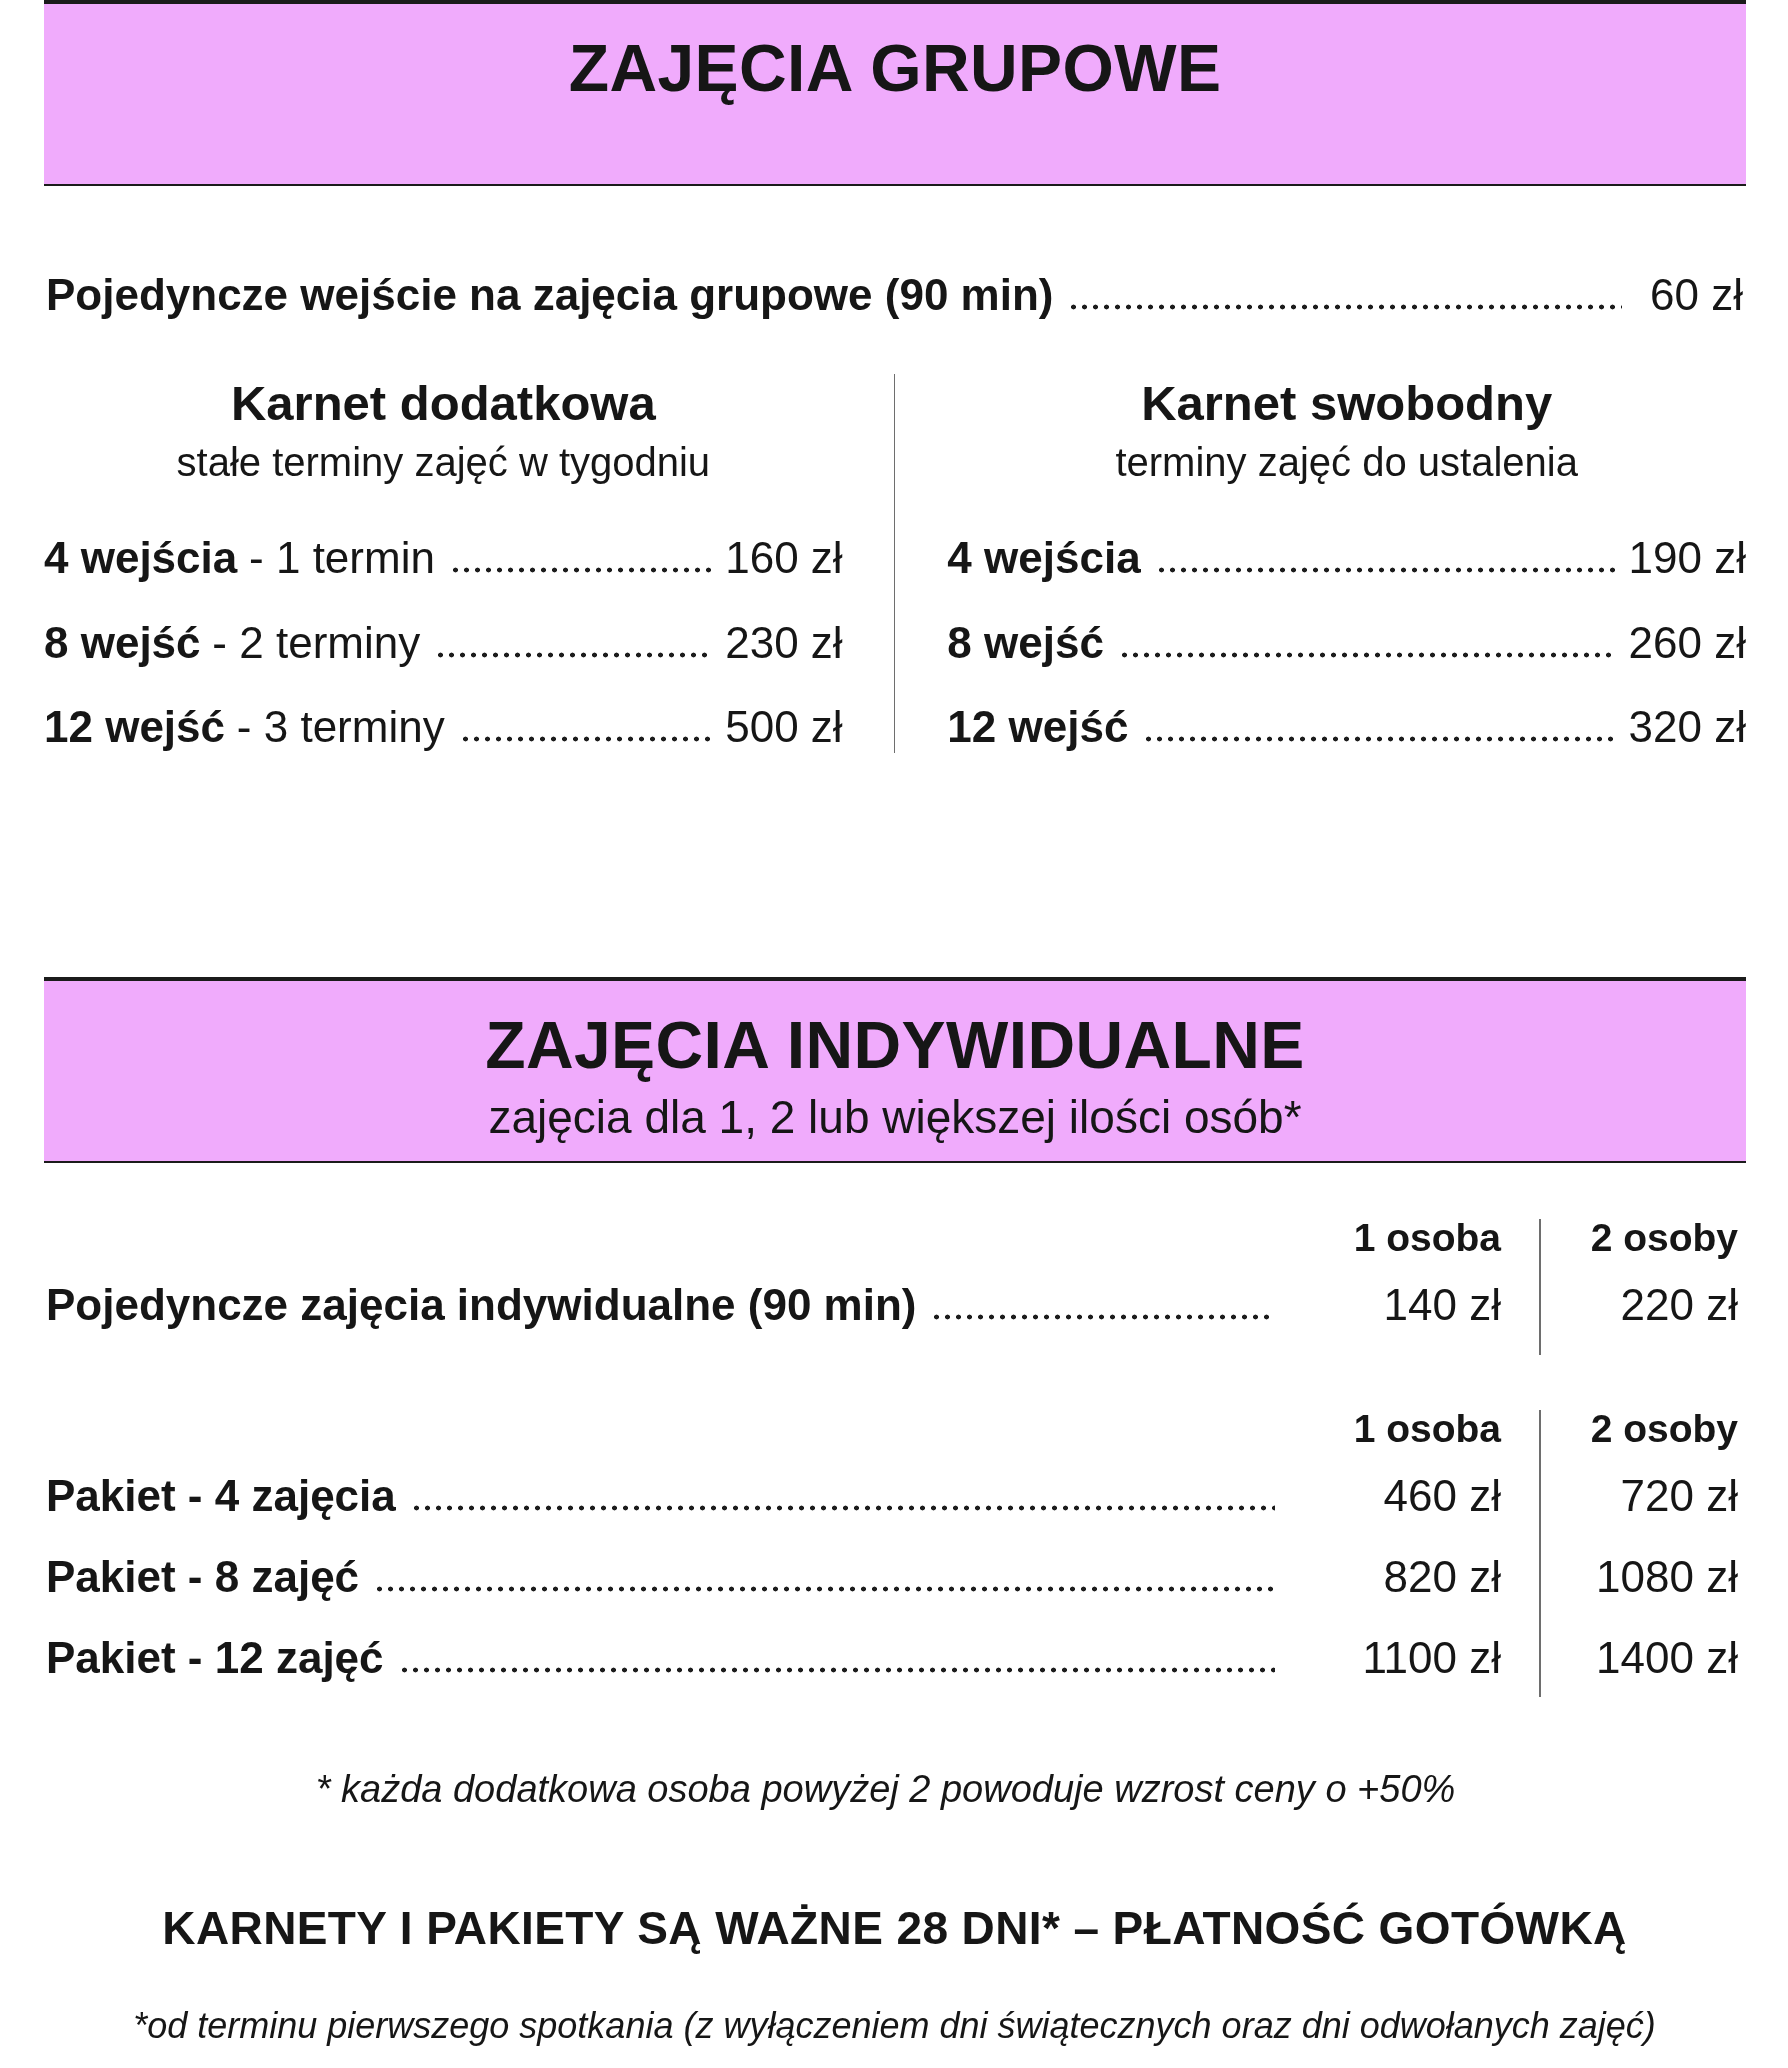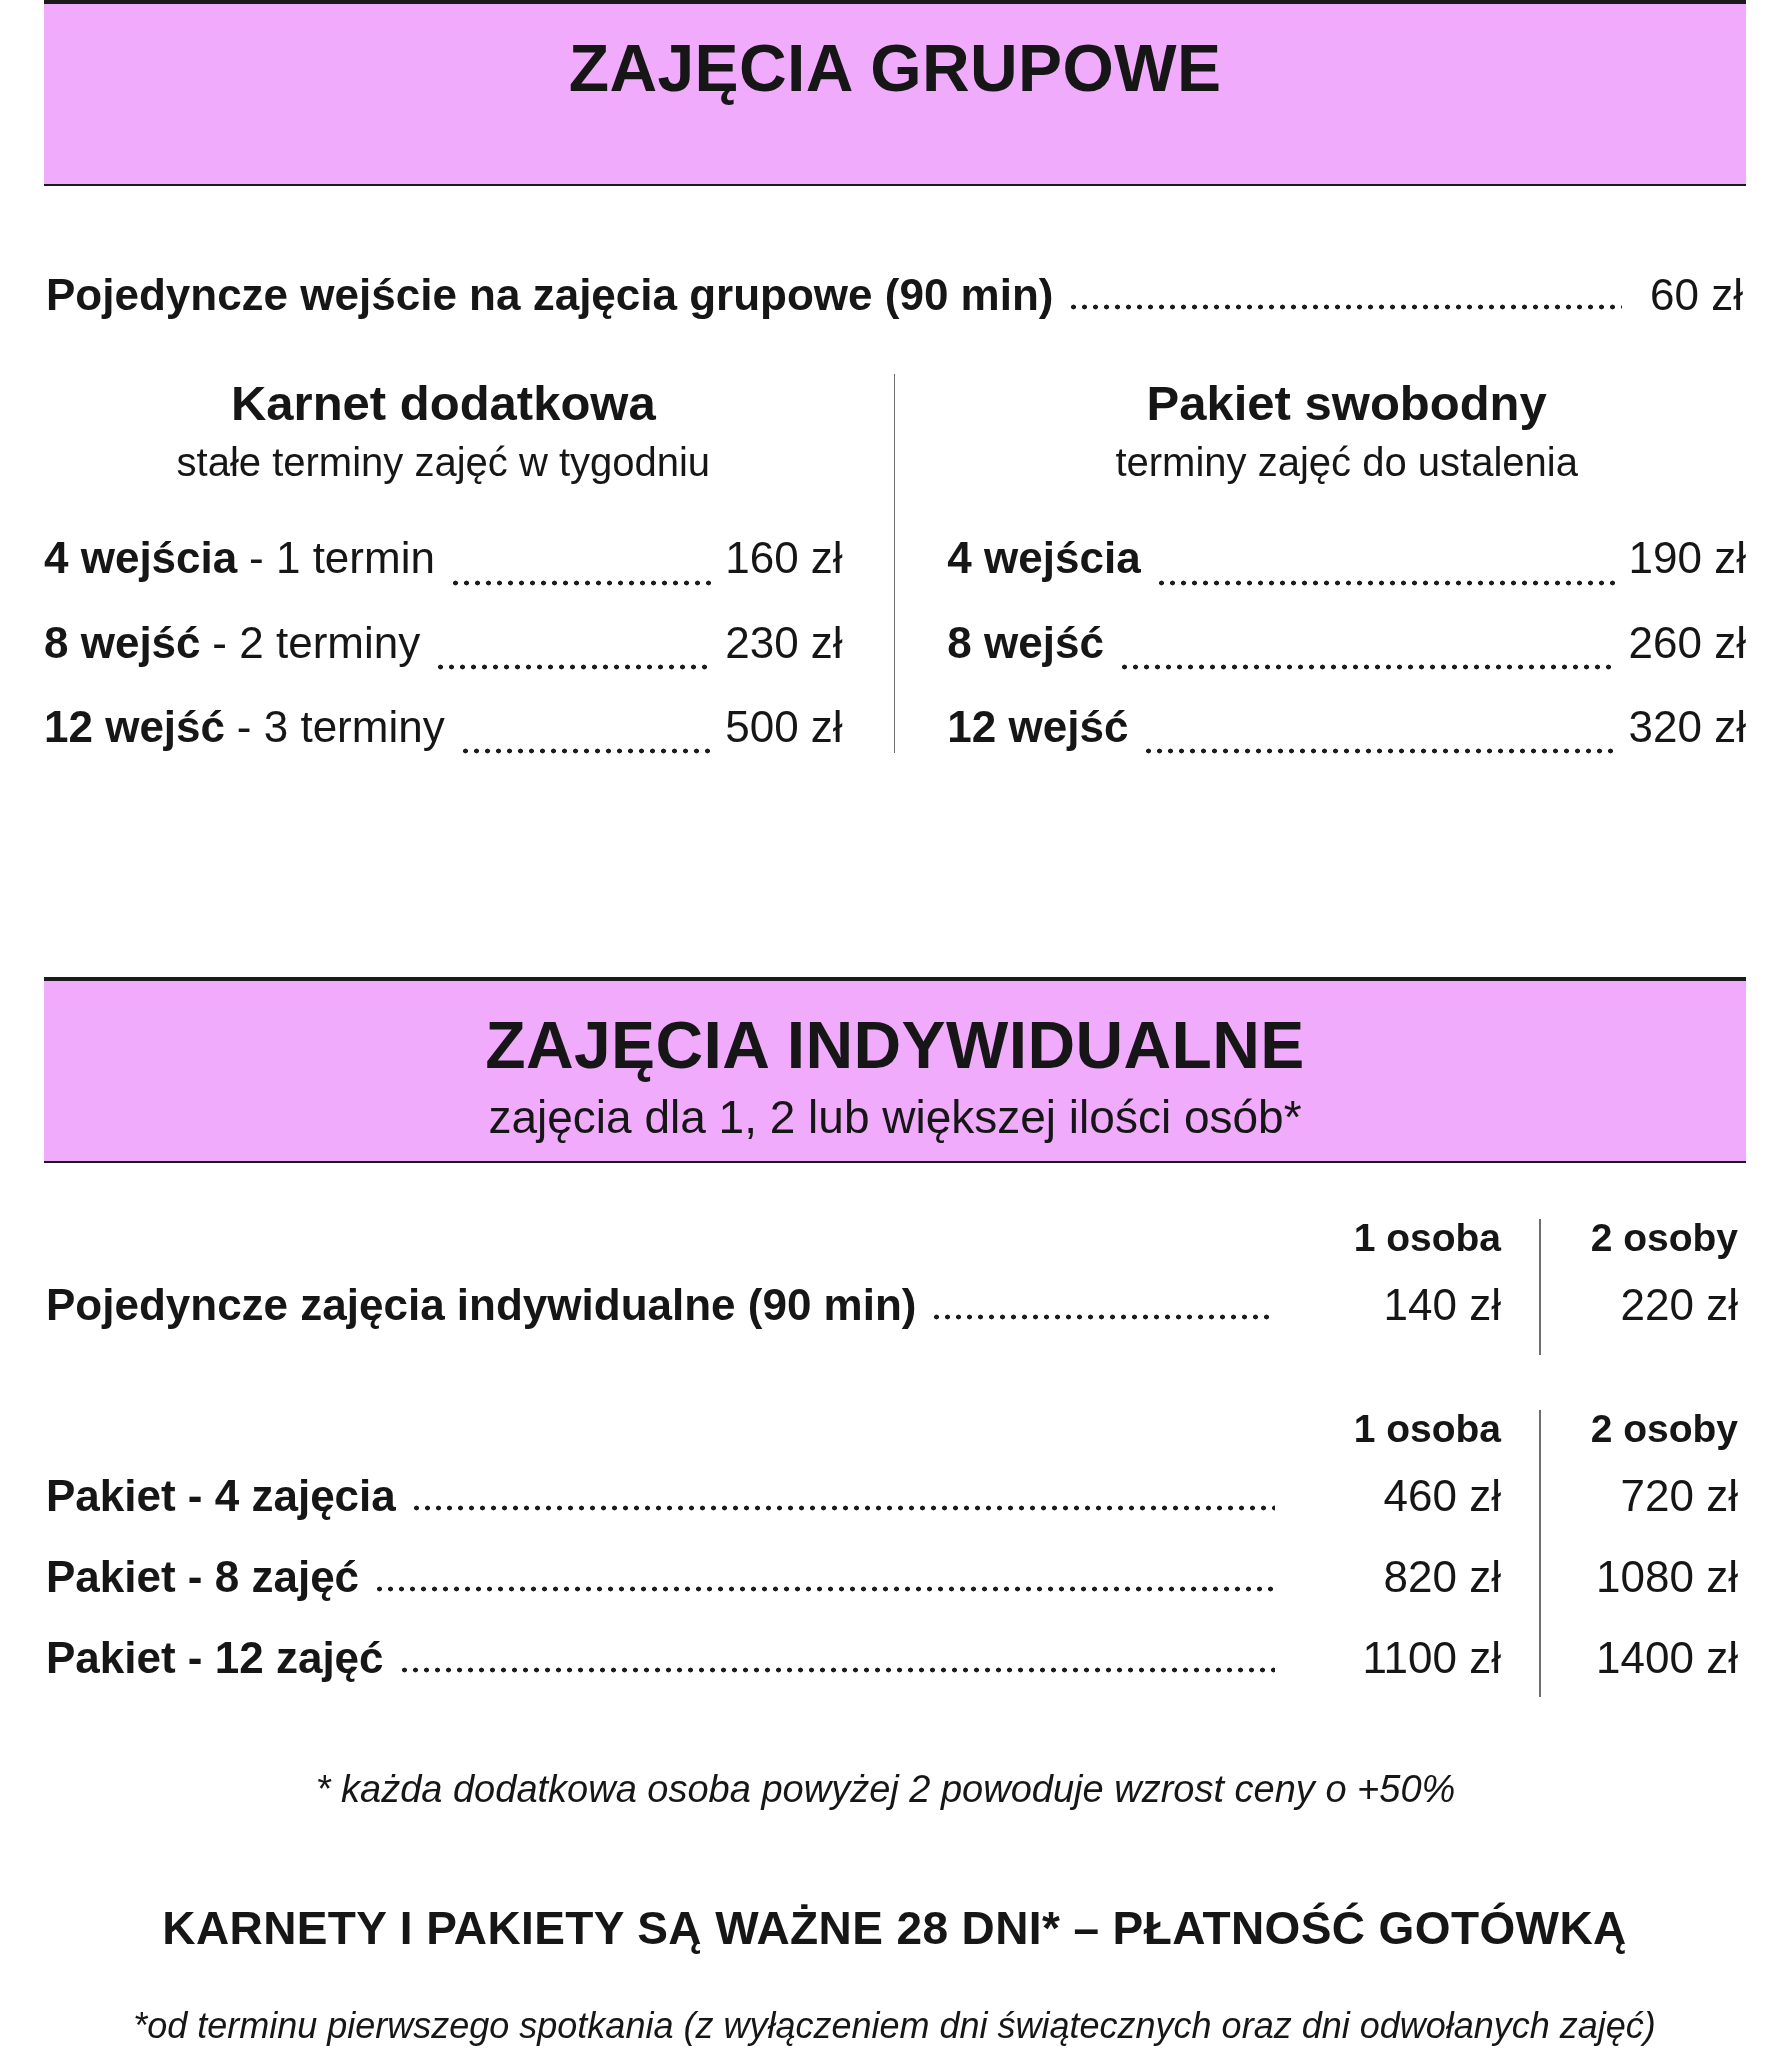--- a/index.html
+++ b/index.html
@@ -80,21 +80,21 @@
     font-weight:700;
     line-height:1.2;
   }
   .col-subtitle{
     text-align:center;
     font-size:40px;
     font-weight:400;
     line-height:1.3;
     padding-top:3.4px;
   }
-  .col .row{margin-top:23.6px;align-items:flex-end;}
+  .col .row{margin-top:23.6px;}
   .col .row.first{margin-top:40px;}
   
   .tbl{
     position:absolute;
     left:46px; right:46px;
   }
   .vline{
     position:absolute;
     right:202px;
     top:3.4px; bottom:3.4px;
@@ -191,21 +191,21 @@
         <span class="b">12 wejść</span>
         <span class="sfx">- 3 terminy</span>
         <span class="dots"></span>
         <span class="price">500 zł</span>
       </div>
     </div>
 
     <div class="vdiv"></div>
 
     <div class="col right">
-      <div class="col-title">Pakiet swobodny</div>
+      <div class="col-title">Karnet swobodny</div>
       <div class="col-subtitle">terminy zajęć do ustalenia</div>
 
       <div class="row first">
         <span class="b">4 wejścia</span>
         <span class="dots"></span>
         <span class="price">190 zł</span>
       </div>
       <div class="row">
         <span class="b">8 wejść</span>
         <span class="dots"></span>

